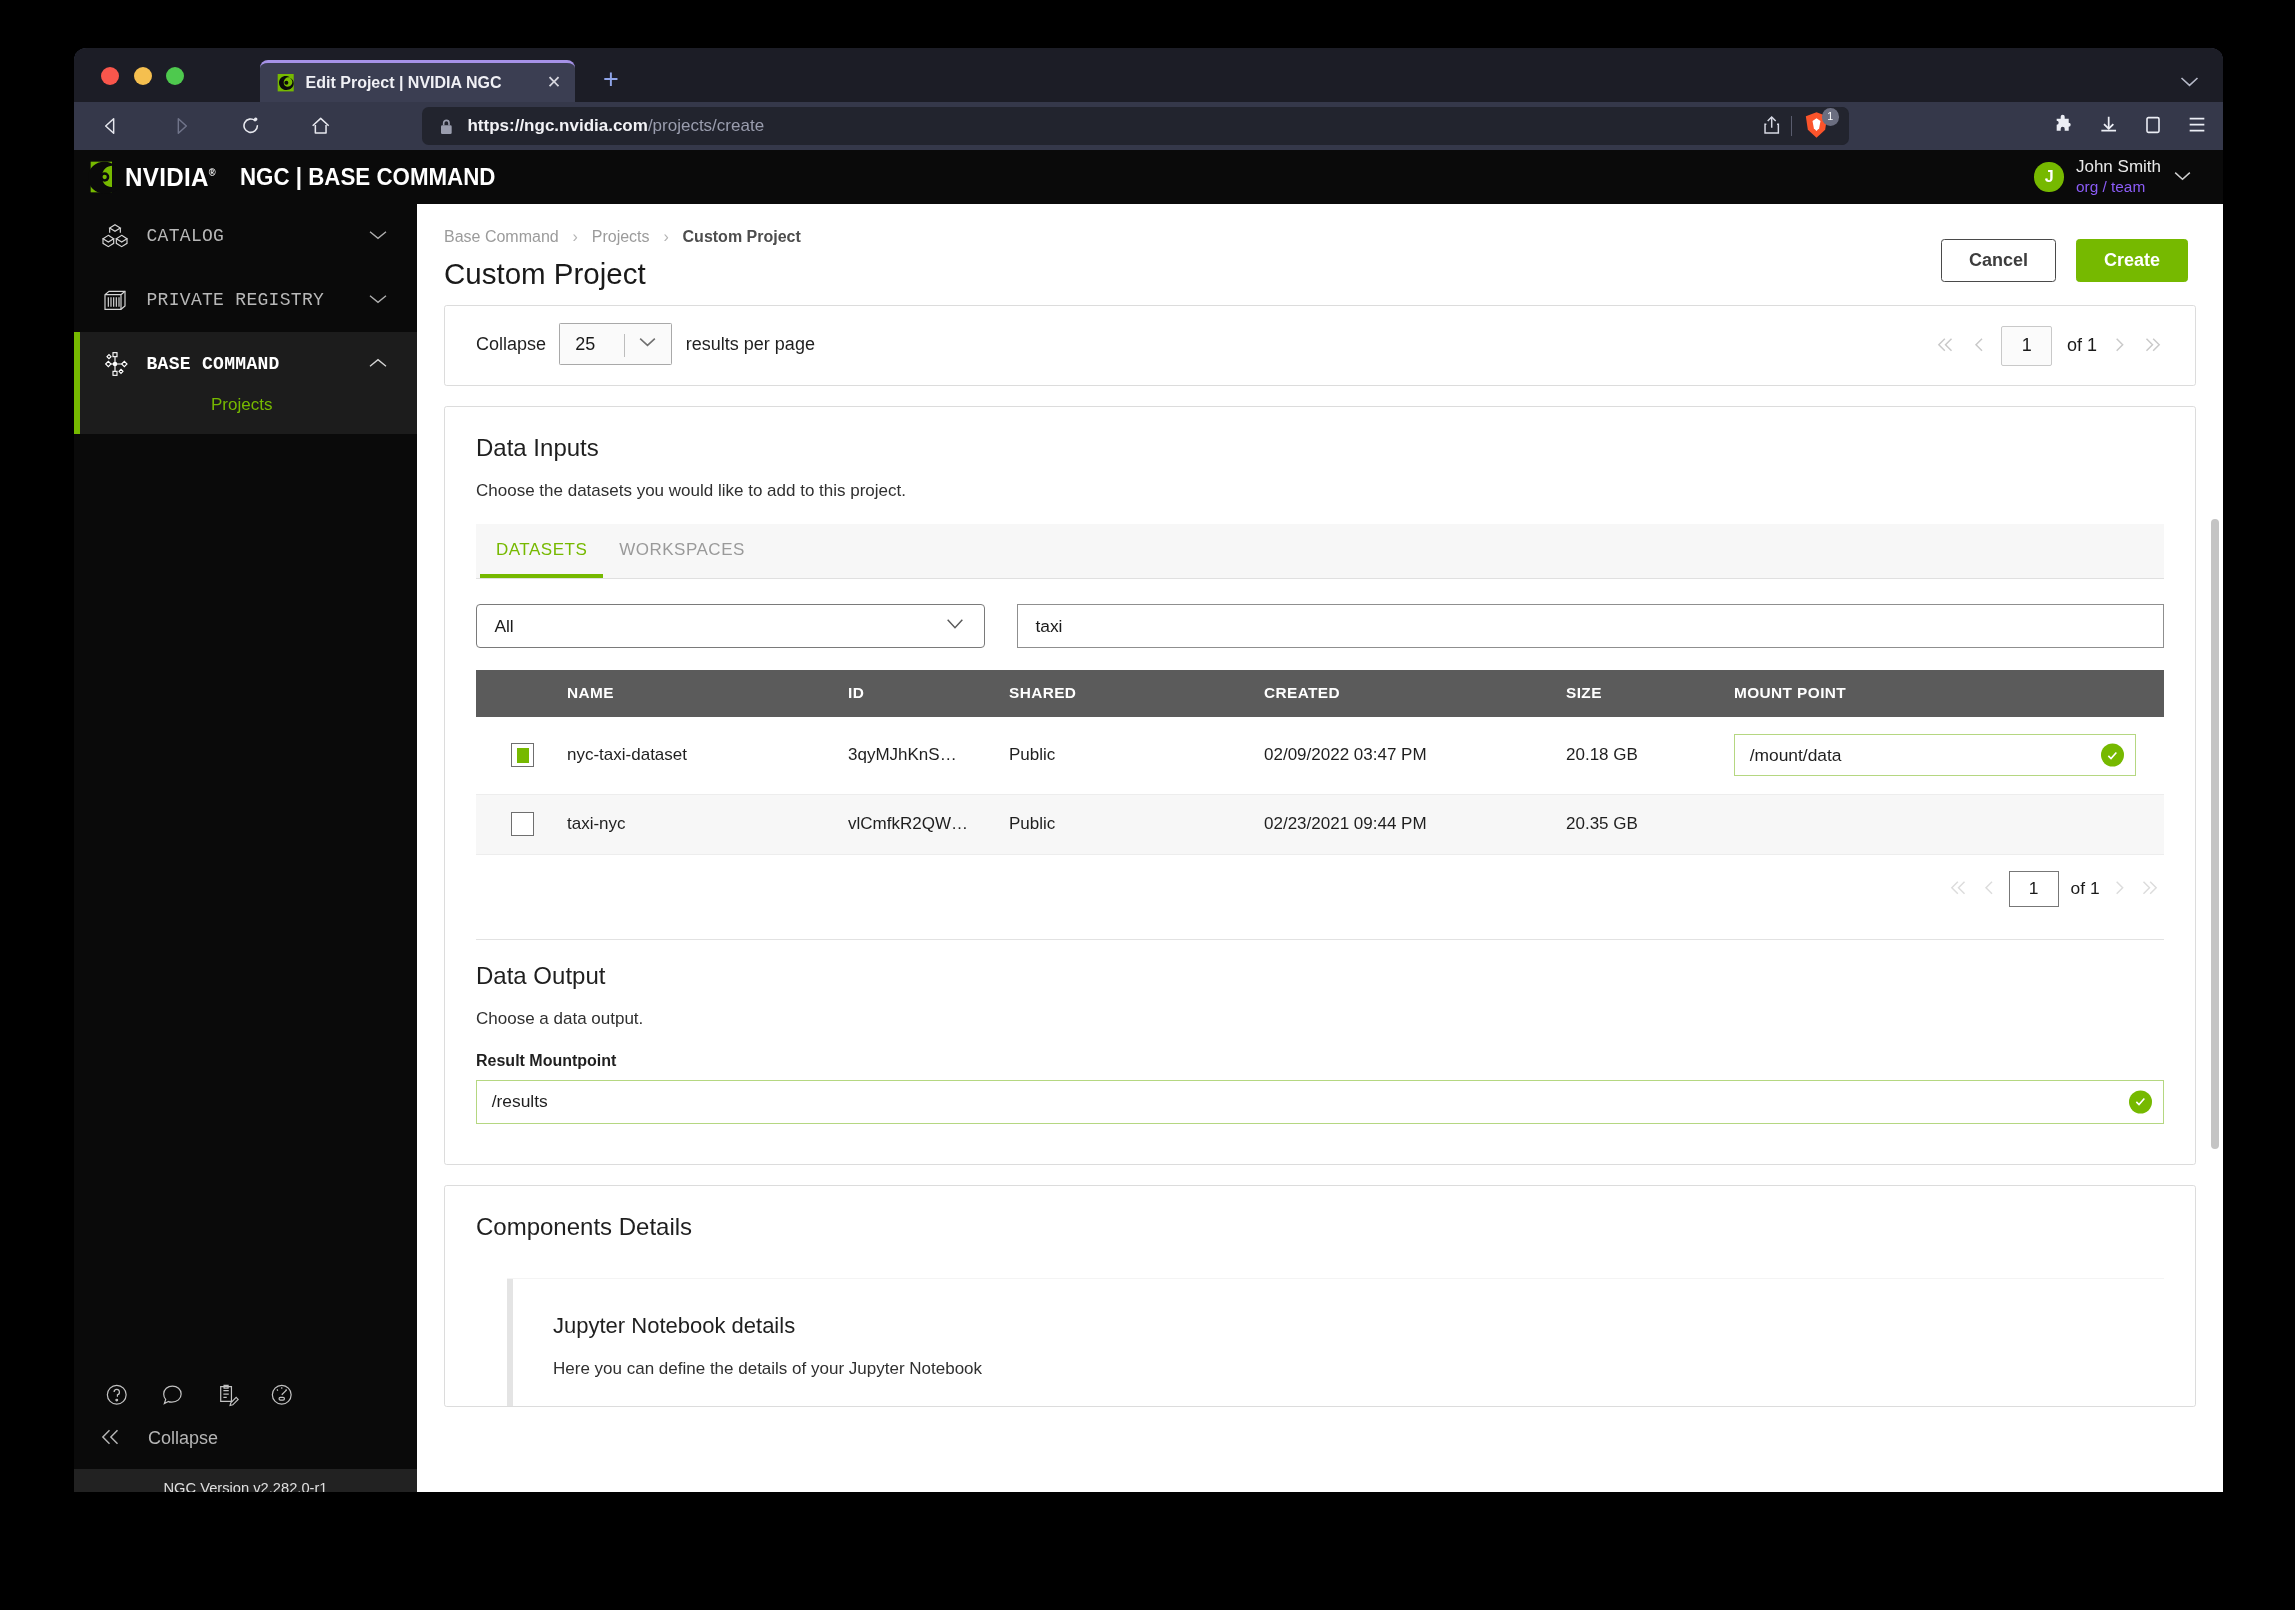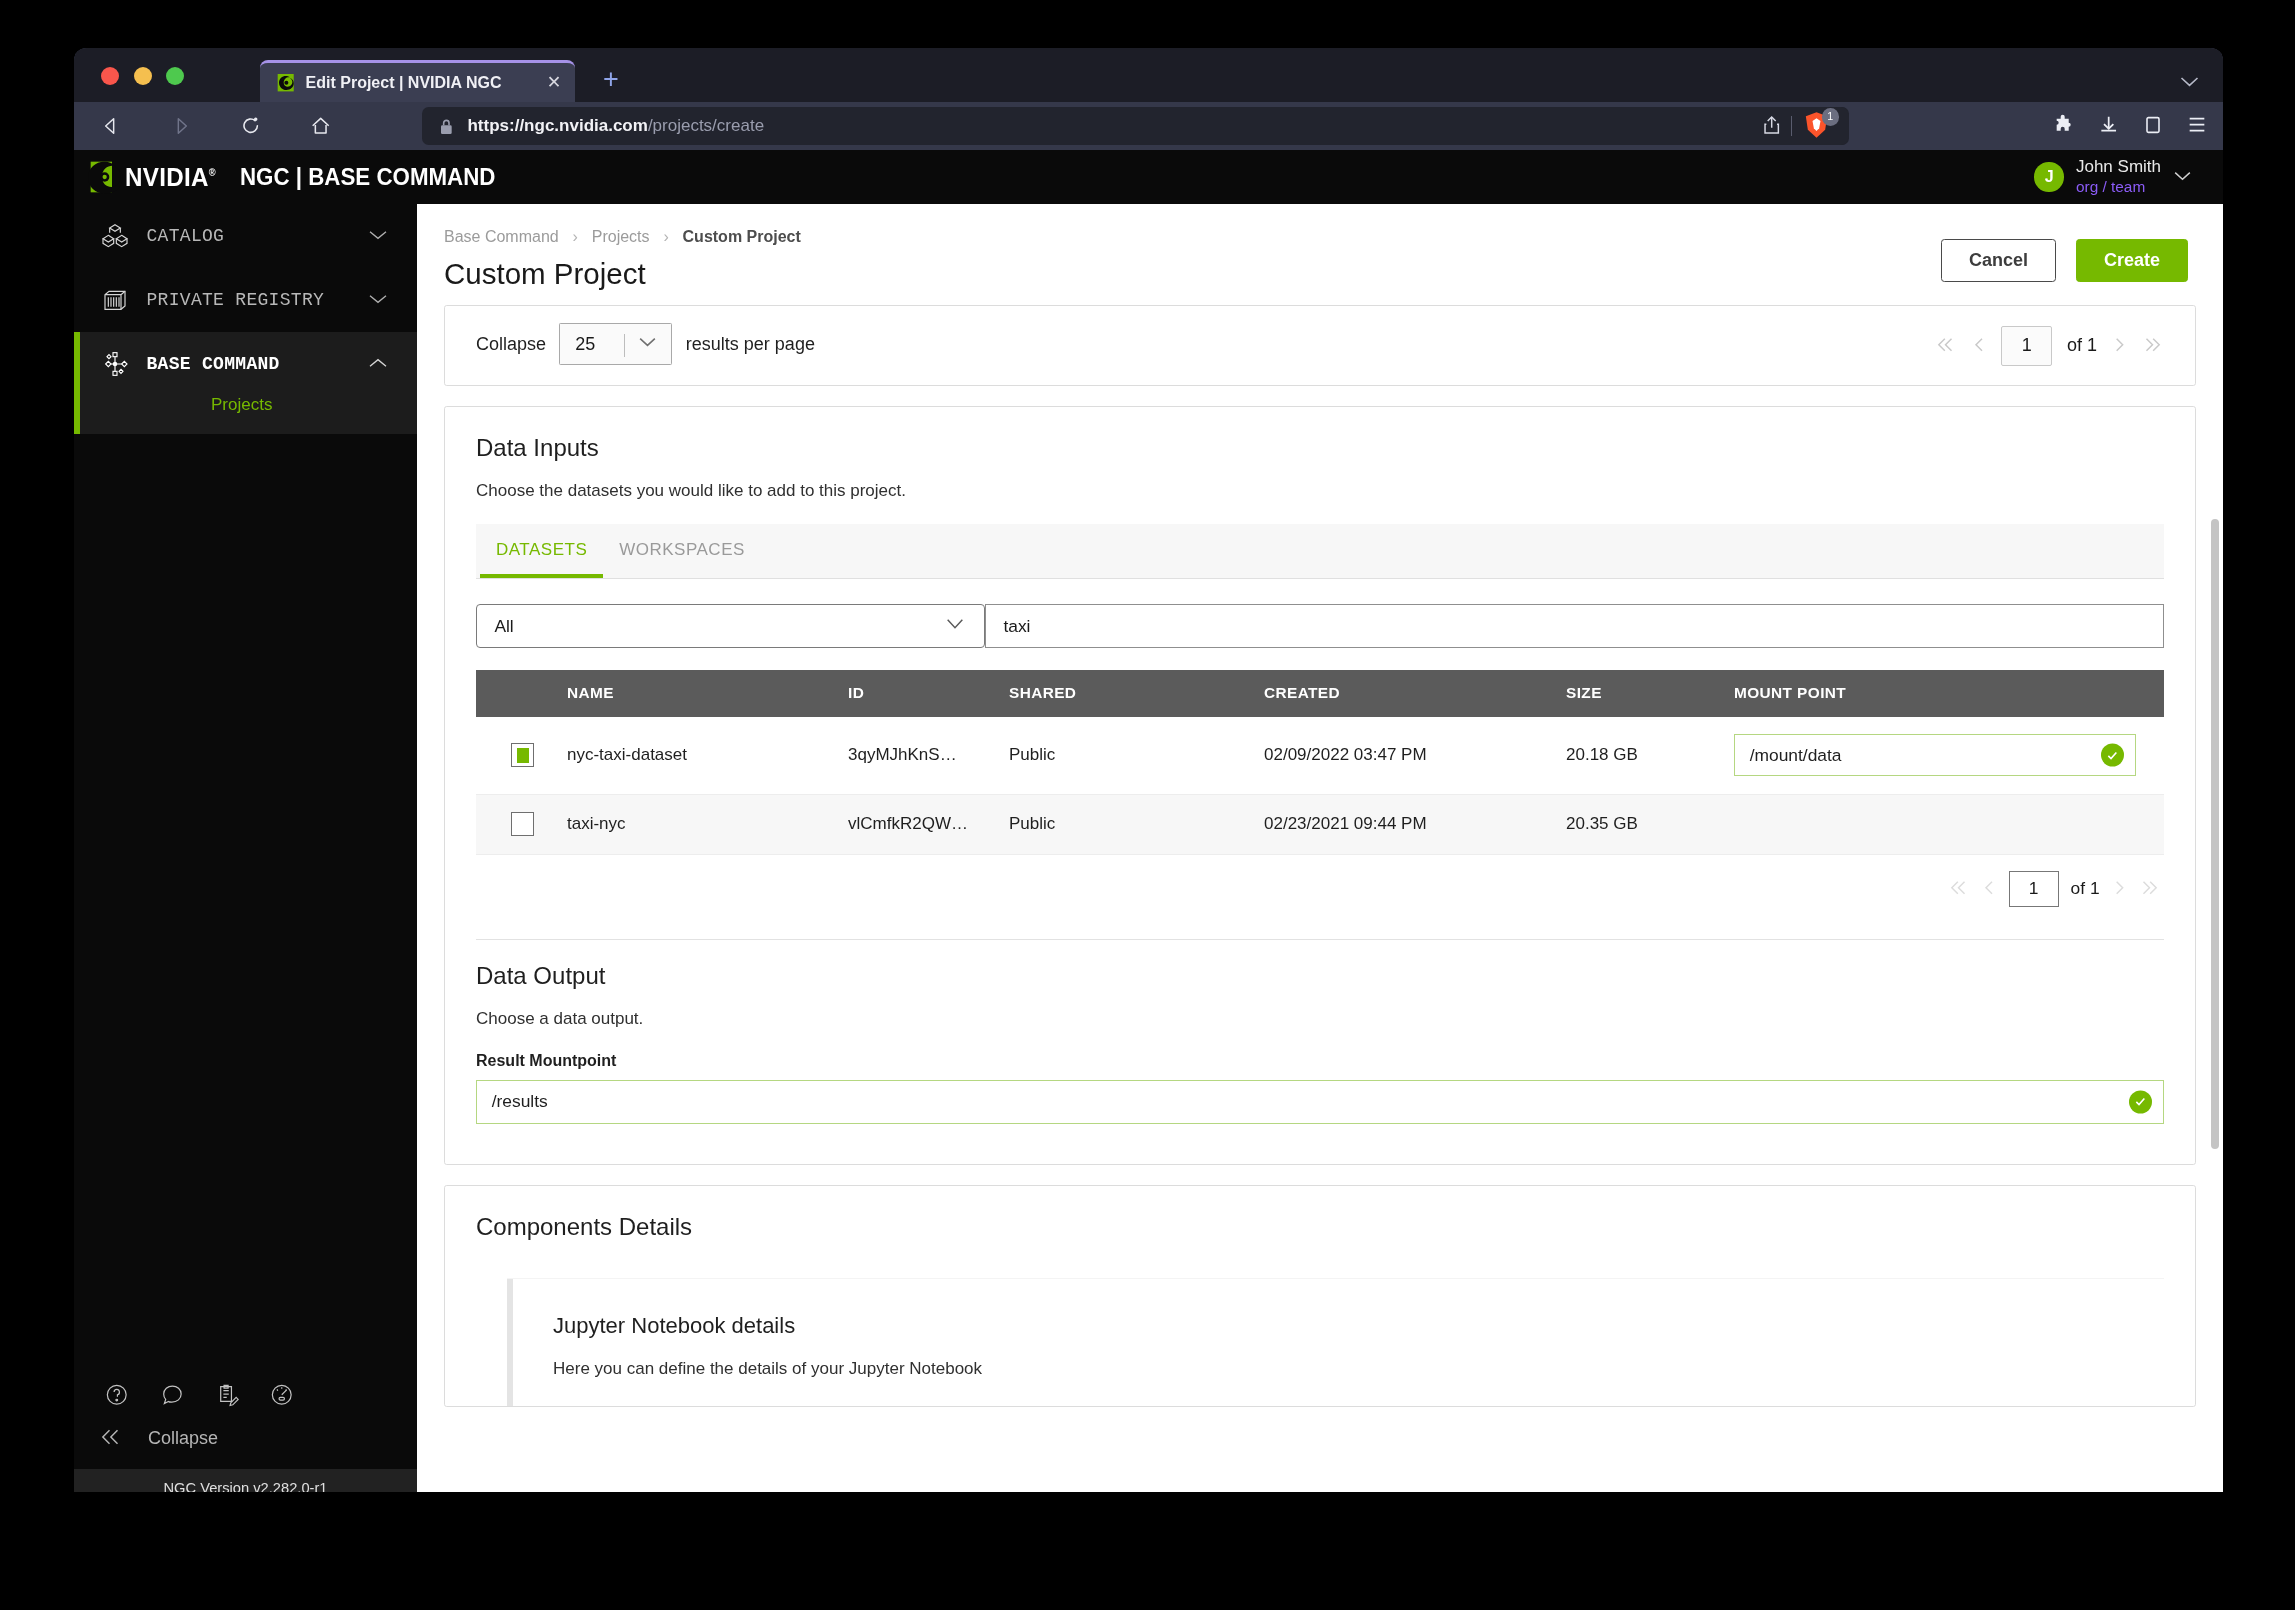--- a/index.html
+++ b/index.html
@@ -374,21 +374,21 @@
   .tab-item {
     font-size: 17px;
     letter-spacing: 0.5px;
     color: #9a9a9a;
     padding: 16px 16px 13.4px 16px;
     border-bottom: 4px solid transparent;
   }
   .tab-item.active { color: #76b900; border-bottom-color: #76b900; }
 
   .filter-row {
-    display: flex; 
+    display: flex; gap: 32px;
     margin-top: 25.5px;
   }
   .filter-select {
     width: 509px; height: 44px;
     border: 1.3px solid #7a7a7a;
     border-radius: 4px;
     background: #ffffff;
     display: flex; align-items: center;
     position: relative;
   }

